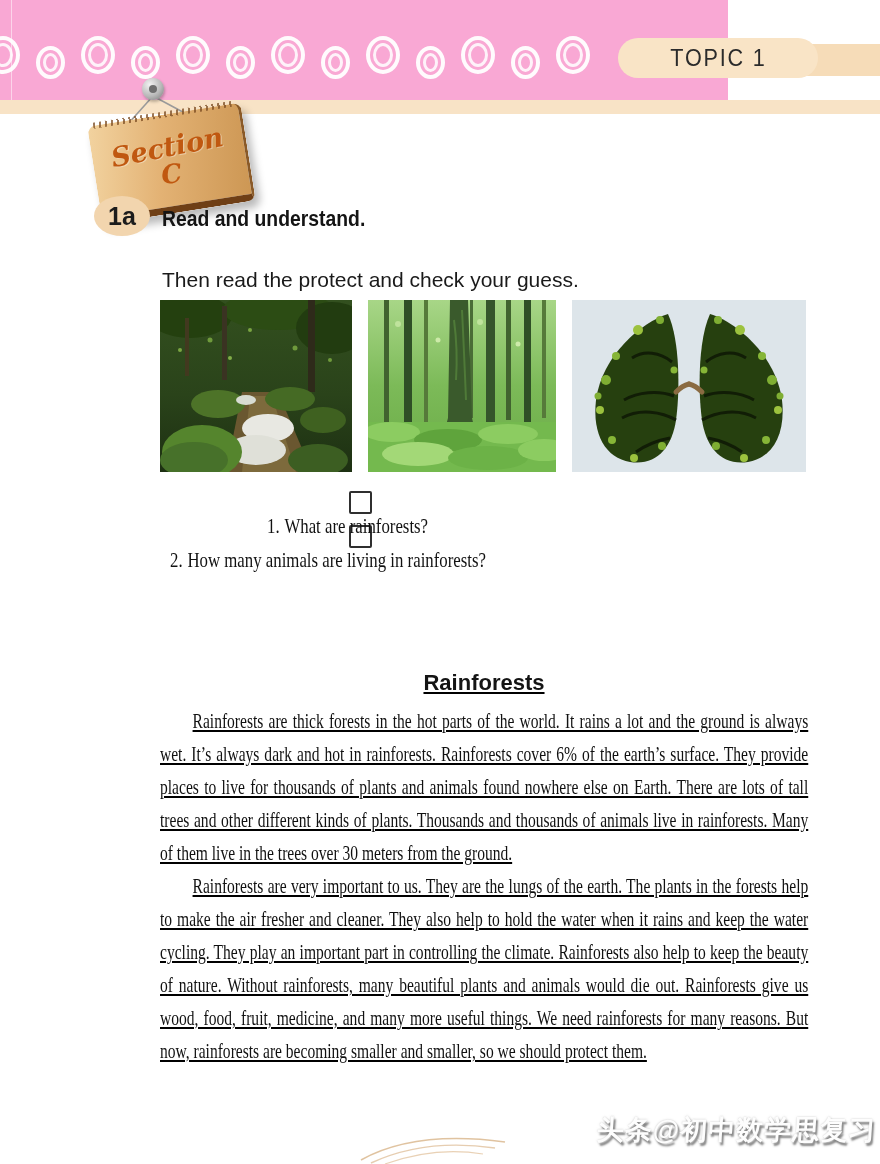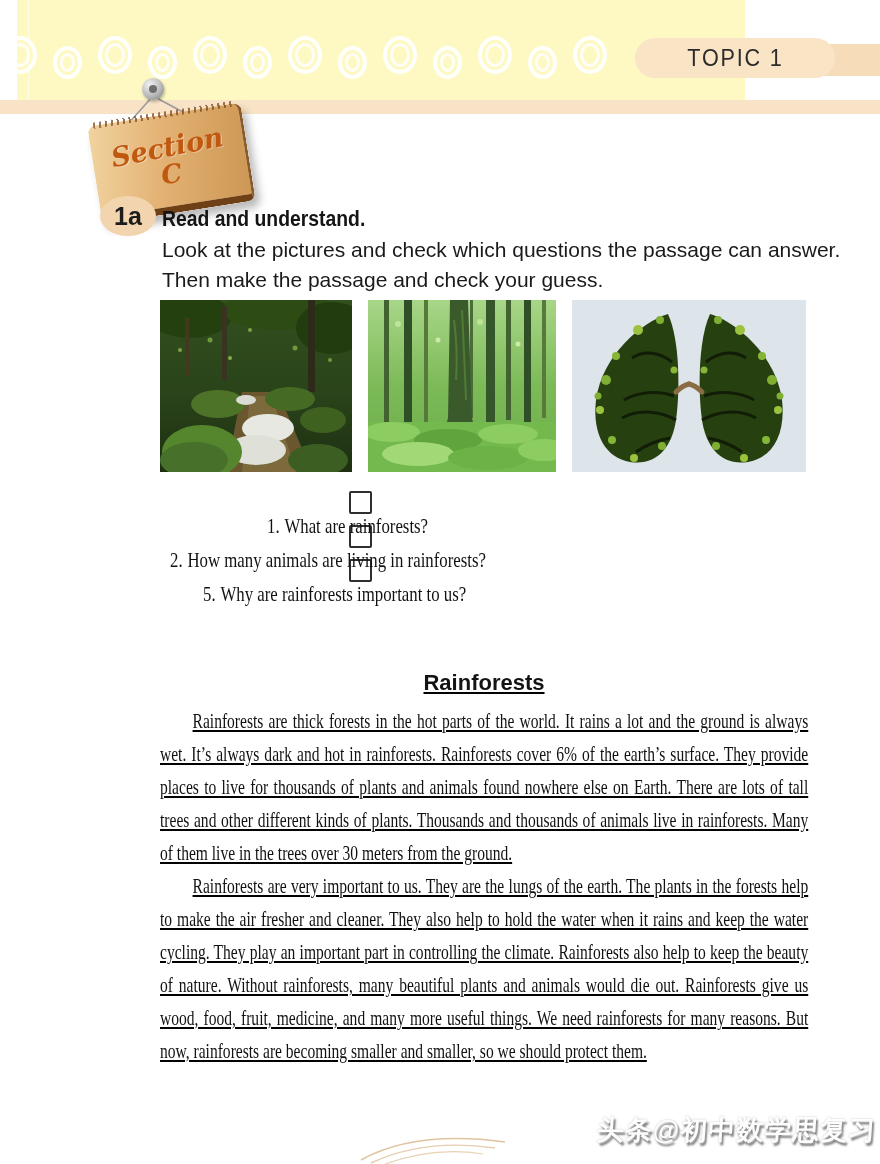--- a/index.html
+++ b/index.html
@@ -1,21 +1,21 @@
 <!DOCTYPE html>
 <html><head>
 <meta charset="utf-8">
 <style>
   html,body{margin:0;padding:0;background:#fff;}
   .page{
     position:relative;width:880px;height:1164px;background:#ffffff;
     font-family:"Liberation Sans",sans-serif;overflow:hidden;
   }
   
-  .header{position:absolute;top:0;left:17px;width:728px;height:100px;background:#fef9c3;}
+  .header{position:absolute;top:0;left:0;width:728px;height:100px;background:#f9a8d4;}
   .header-band{position:absolute;top:100px;left:0;width:880px;height:14px;background:#f8e3c6;}
   .header-vline{position:absolute;top:0;left:11px;width:1px;height:100px;background:rgba(255,255,255,.5);}
   .rings{position:absolute;top:36px;left:-14px;width:640px;display:flex;gap:16px;overflow:hidden;}
   .ring{box-sizing:border-box;flex:none;width:34px;height:38px;border:4px solid rgba(255,255,255,.95);
         border-radius:50%;position:relative;}
   .ring::after{content:"";position:absolute;inset:3px;border:3px solid rgba(255,255,255,.85);border-radius:50%;}
   .ring:nth-child(even){width:29px;height:33px;margin-top:10px;}
   .pill-tail{position:absolute;top:44px;left:700px;width:180px;height:32px;background:#f6dcb8;}
   .topic-pill{
     position:absolute;top:38px;left:618px;width:200px;height:40px;background:#f9e4c6;
@@ -35,21 +35,21 @@
     box-shadow:4px 7px 9px rgba(0,0,0,.28);
     display:flex;flex-direction:column;align-items:center;justify-content:center;
   }
   .sign-board::before{content:"";position:absolute;top:-3px;left:6px;right:6px;height:6px;
     background:repeating-linear-gradient(90deg,rgba(122,74,32,.75) 0 2px,transparent 2px 6px);}
   .sign-line1{font-family:"DejaVu Serif",serif;font-style:italic;font-weight:bold;font-size:27px;
     color:#c05810;transform:rotate(-2deg);text-shadow:1px 1px 0 rgba(255,255,255,.35);}
   .sign-line2{font-family:"DejaVu Serif",serif;font-style:italic;font-weight:bold;font-size:26px;
     color:#c05810;margin-top:-3px;}
   
-  .activity-badge{position:absolute;left:100px;top:196px;width:56px;height:40px;border-radius:50%;
+  .activity-badge{position:absolute;left:94px;top:196px;width:56px;height:40px;border-radius:50%;
     background:#f2d5ae;display:flex;align-items:center;justify-content:center;
     font-weight:bold;font-size:25px;color:#1c1c1c;}
   .activity-title{position:absolute;left:162px;top:206px;font-size:22px;font-weight:bold;color:#141414;
     transform:scaleX(.88);transform-origin:0 0;white-space:nowrap;}
   .instr1{position:absolute;left:162px;top:238px;}
   .instr2{position:absolute;left:162px;top:268px;}
   .instr{font-size:21px;color:#1a1a1a;transform:scaleX(.88);transform-origin:0 0;white-space:nowrap;}
   
   .photos{position:absolute;left:160px;top:300px;display:flex;gap:16px;}
   .photos figure{margin:0;padding:0;line-height:0;}
@@ -113,22 +113,21 @@
     </svg>
     <div class="pin"></div>
     <div class="sign-board">
       <span class="sign-line1">Section</span>
       <span class="sign-line2">C</span>
     </div>
   </div>
 
   <div class="activity-badge">1a</div>
   <div class="activity-title">Read and understand.</div>
-  <div class="instr1"><span class="instr">Look at the pictures and check which questions the passage can answer.</span></div>
-  <div class="instr2"><span class="instr">Then make the passage and check your guess.</span></div>
+  <div class="instr2"><span class="instr">Then read the protect and check your guess.</span></div>
 
   <div class="photos">
     <figure>
       <svg width="192" height="172" viewBox="0 0 192 172">
         <defs>
           <linearGradient id="p1bg" x1="0" y1="0" x2="0" y2="1">
             <stop offset="0" stop-color="#33501f"></stop>
               <stop offset=".55" stop-color="#2a431a"></stop>
               <stop offset="1" stop-color="#1d3012"></stop>
           </linearGradient>
@@ -231,24 +230,20 @@
 
   <div class="questions">
     <div class="question-row">
       <span class="checkbox"></span>
       <span class="q-text"><span class="q-num">1.</span><span>What are rainforests?</span></span>
     </div>
     <div class="question-row">
       <span class="checkbox"></span>
       <span class="q-text"><span class="q-num">2.</span><span>How many animals are living in rainforests?</span></span>
     </div>
-    <div class="question-row">
-      <span class="checkbox"></span>
-      <span class="q-text"><span class="q-num">5.</span><span>Why are rainforests important to us?</span></span>
-    </div>
   </div>
 
   <section class="passage">
     <h2>Rainforests</h2>
     <p>Rainforests are thick forests in the hot parts of the world. It rains a lot and the ground is always wet. It’s always dark and hot in rainforests. Rainforests cover 6% of the earth’s surface. They provide places to live for thousands of plants and animals found nowhere else on Earth. There are lots of tall trees and other different kinds of plants. Thousands and thousands of animals live in rainforests. Many of them live in the trees over 30 meters from the ground.</p>
     <p>Rainforests are very important to us. They are the lungs of the earth. The plants in the forests help to make the air fresher and cleaner. They also help to hold the water when it rains and keep the water cycling. They play an important part in controlling the climate. Rainforests also help to keep the beauty of nature. Without rainforests, many beautiful plants and animals would die out. Rainforests give us wood, food, fruit, medicine, and many more useful things. We need rainforests for many reasons. But now, rainforests are becoming smaller and smaller, so we should protect them.</p>
   </section>
 
   <svg class="swirl" width="170" height="38" viewBox="0 0 170 38">
     <path d="M6,34 Q60,4 150,16" stroke="#d8b488" stroke-width="1.6" fill="none" opacity=".8"></path>

